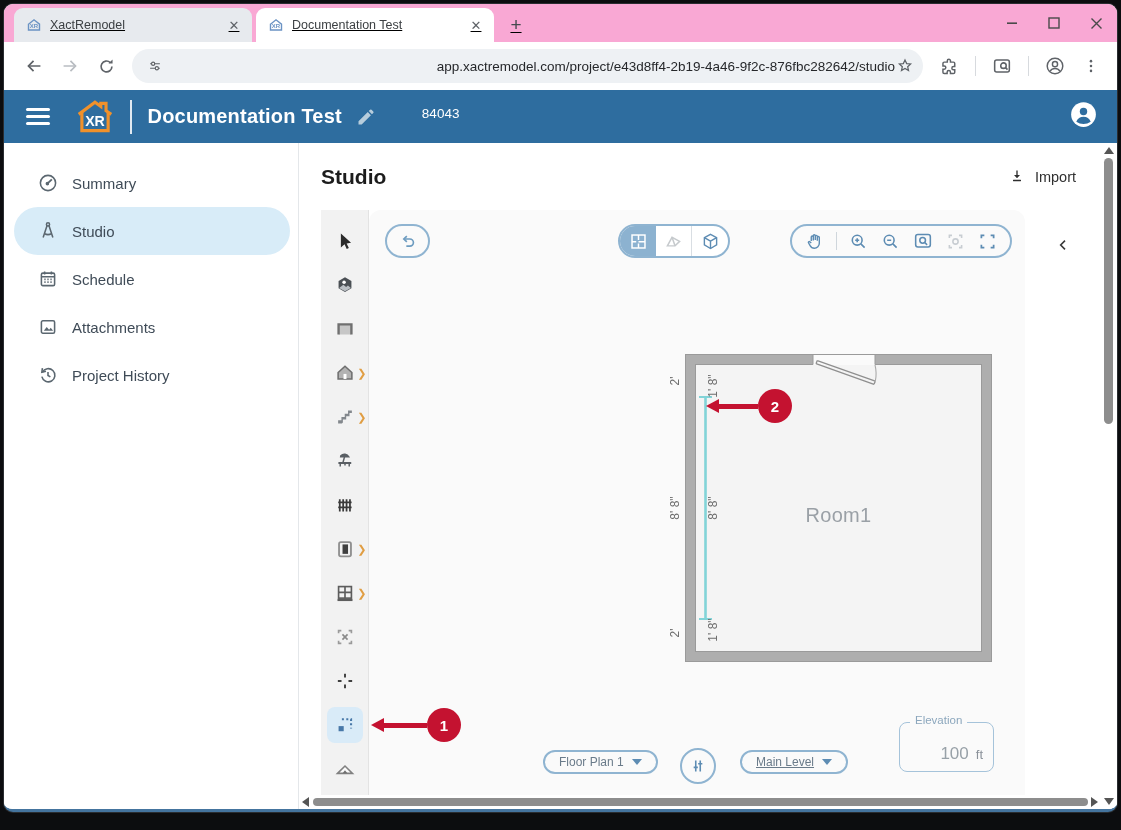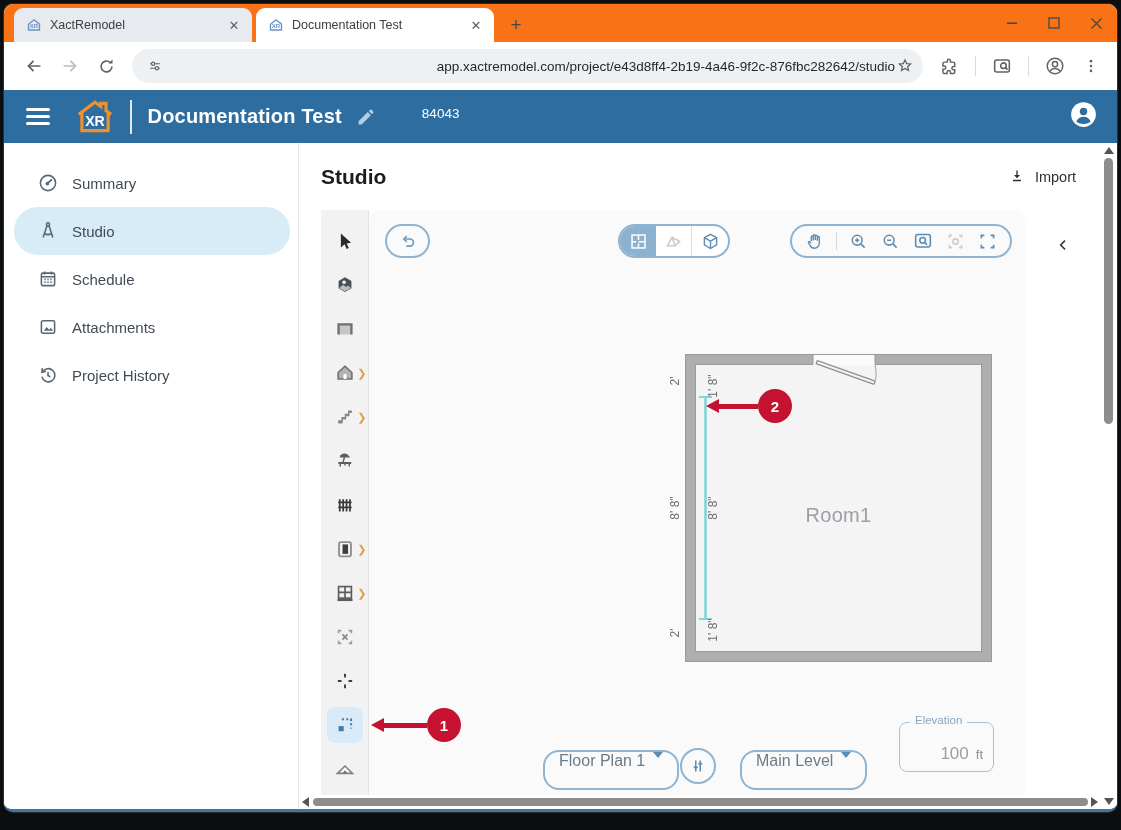--- a/index.html
+++ b/index.html
@@ -1,21 +1,21 @@
 <!DOCTYPE html>
 <html><head>
 <meta charset="utf-8">
 <style>
   * { margin:0; padding:0; box-sizing:border-box; }
   html,body { width:1121px; height:830px; }
   body { background:#0c0d0f; font-family:"Liberation Sans","DejaVu Sans",sans-serif; position:relative; overflow:hidden; }
   .window { position:absolute; left:4px; top:4px; width:1113px; height:808px; background:#fff; border-radius:9px; overflow:hidden; border-bottom:3px solid #44749e; box-shadow:0 0 0 1px #2a2d31; display:flex; flex-direction:column; }
 
   
-  .tabbar { height:38px; background:#f97316; display:flex; align-items:flex-end; padding-left:10px; flex:0 0 auto; }
+  .tabbar { height:38px; background:#f9a8d4; display:flex; align-items:flex-end; padding-left:10px; flex:0 0 auto;text-decoration:underline; }
   .tab { width:238px; height:34px; display:flex; align-items:center; gap:8px; padding:0 10px 0 12px; font-size:12.5px; color:#3c4043; border-radius:9px 9px 0 0; position:relative; }
   .tab.inactive { background:#e7eaee; margin-right:4px; }
   .tab.active { background:#fff; }
   .tab-title { flex:1; white-space:nowrap; overflow:hidden; }
   .tab-close { width:16px; height:16px; display:flex; align-items:center; justify-content:center; color:#5f6368; font-size:13px; border-radius:50%; }
   .newtab { width:28px; height:28px; margin:0 0 3px 8px; display:flex; align-items:center; justify-content:center; color:#454a4f; font-size:19px; }
   .win-controls { margin-left:auto; display:flex; height:100%; align-items:center; }
   .win-btn { width:42px; height:100%; display:flex; align-items:center; justify-content:center; color:#4a4a4a; }
 
   
@@ -70,21 +70,21 @@
   .plan { position:absolute; left:317px; top:145px; width:305px; height:306px; background:#f4f4f4; border:9px solid #aeaeae; box-shadow:0 0 0 1px #9a9a9a, inset 0 0 0 1px #9a9a9a; }
   .plan-svg { position:absolute; left:-9px; top:-9px; }
   .room-label { position:absolute; left:0; right:0; top:140px; text-align:center; font-size:20px; color:#9aa0a6; letter-spacing:.3px; }
   .dim { position:absolute; width:60px; height:16px; line-height:16px; text-align:center; font-size:12px; color:#6e6e6e; transform:rotate(-90deg); white-space:nowrap; }
 
   .ann { position:absolute; display:flex; align-items:center; height:34px; z-index:30; }
   .ann-head { width:0; height:0; border-top:7px solid transparent; border-bottom:7px solid transparent; border-right:13px solid #c41230; }
   .ann-shaft { height:5px; background:#c41230; }
   .ann-circle { width:34px; height:34px; border-radius:50%; background:#c41230; color:#fff; font-size:15px; font-weight:700; display:flex; align-items:center; justify-content:center; }
 
-  .fp-pill { position:absolute; height:40px; border:2px solid #8fb4d1; border-radius:16px; background:#fafafa; display:flex; align-items:flex-start; gap:8px; padding:0 14px; font-size:16px; color:#6a7b8a; }
+  .fp-pill { position:absolute; height:24px; border:2px solid #8fb4d1; border-radius:16px; background:#fafafa; display:flex; align-items:center; gap:8px; padding:0 14px; font-size:12px; color:#6a7b8a; }
   .caret-down { width:0; height:0; border-left:5px solid transparent; border-right:5px solid transparent; border-top:6px solid #5d8cb3; }
   .round-btn { position:absolute; width:36px; height:36px; border:2px solid #8fb4d1; border-radius:50%; background:#fafafa; display:flex; align-items:center; justify-content:center; }
   .elev-box { position:absolute; left:530px; top:512px; width:95px; height:50px; border:1.5px solid #a5c3da; border-radius:8px; }
   .elev-legend { position:absolute; top:-9px; left:10px; background:#fafafa; padding:0 5px; font-size:11.5px; color:#8ca7bd; }
   .elev-value { position:absolute; right:10px; bottom:7px; display:flex; align-items:baseline; gap:7px; }
   .elev-num { font-size:17px; color:#98a1a8; }
   .elev-unit { font-size:13px; color:#8a9199; }
 
   
   .hscroll { height:14px; display:flex; align-items:center; background:#fff; position:relative; flex:0 0 auto; }
@@ -473,21 +473,21 @@
 
           <div class="fp-pill" style="left:174px; top:540px;">
             <span>Floor Plan 1</span>
             <span class="caret-down"></span>
           </div>
           <div class="round-btn" style="left:311px; top:538px;">
             <svg width="20" height="20" viewBox="0 0 24 24" fill="none" stroke="#5d8cb3" stroke-width="1.9">
                 <path d="M9.3 5.5v13M14.7 5.5v13M6.8 13.6h5M12.2 9.4h5"></path>
               </svg>
           </div>
-          <div class="fp-pill" style="left:371px; top:540px;">
+          <div class="fp-pill" style="left:371px; top:540px;text-decoration:underline;">
             <span>Main Level</span>
             <span class="caret-down"></span>
           </div>
           <div class="elev-box">
             <span class="elev-legend">Elevation</span>
             <span class="elev-value">
               <span class="elev-num">100</span>
               <span class="elev-unit">ft</span>
             </span>
           </div>

